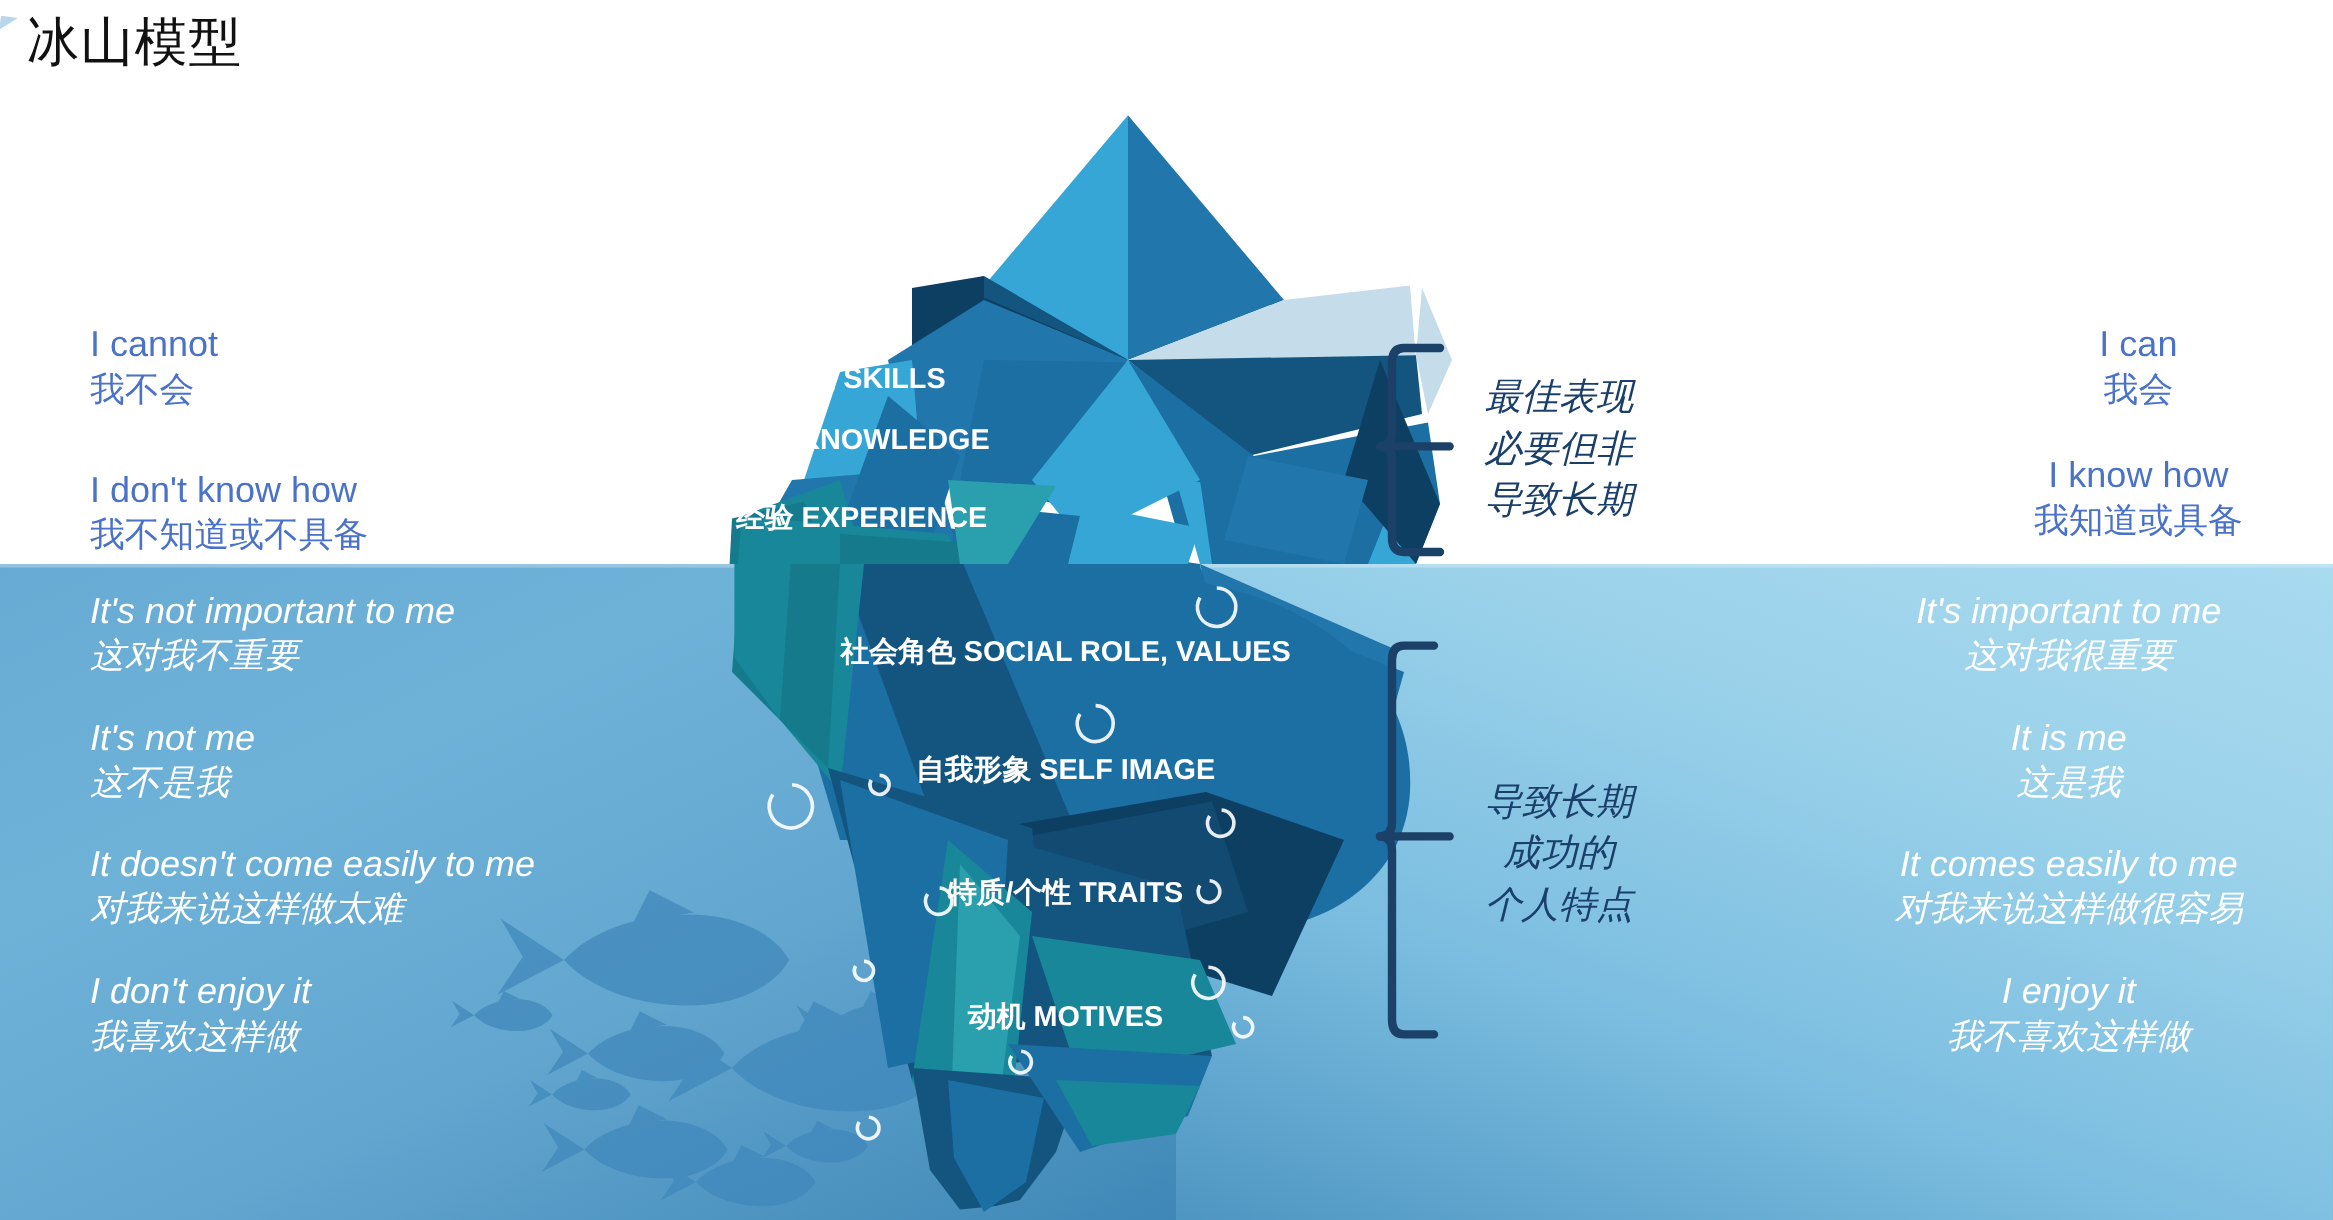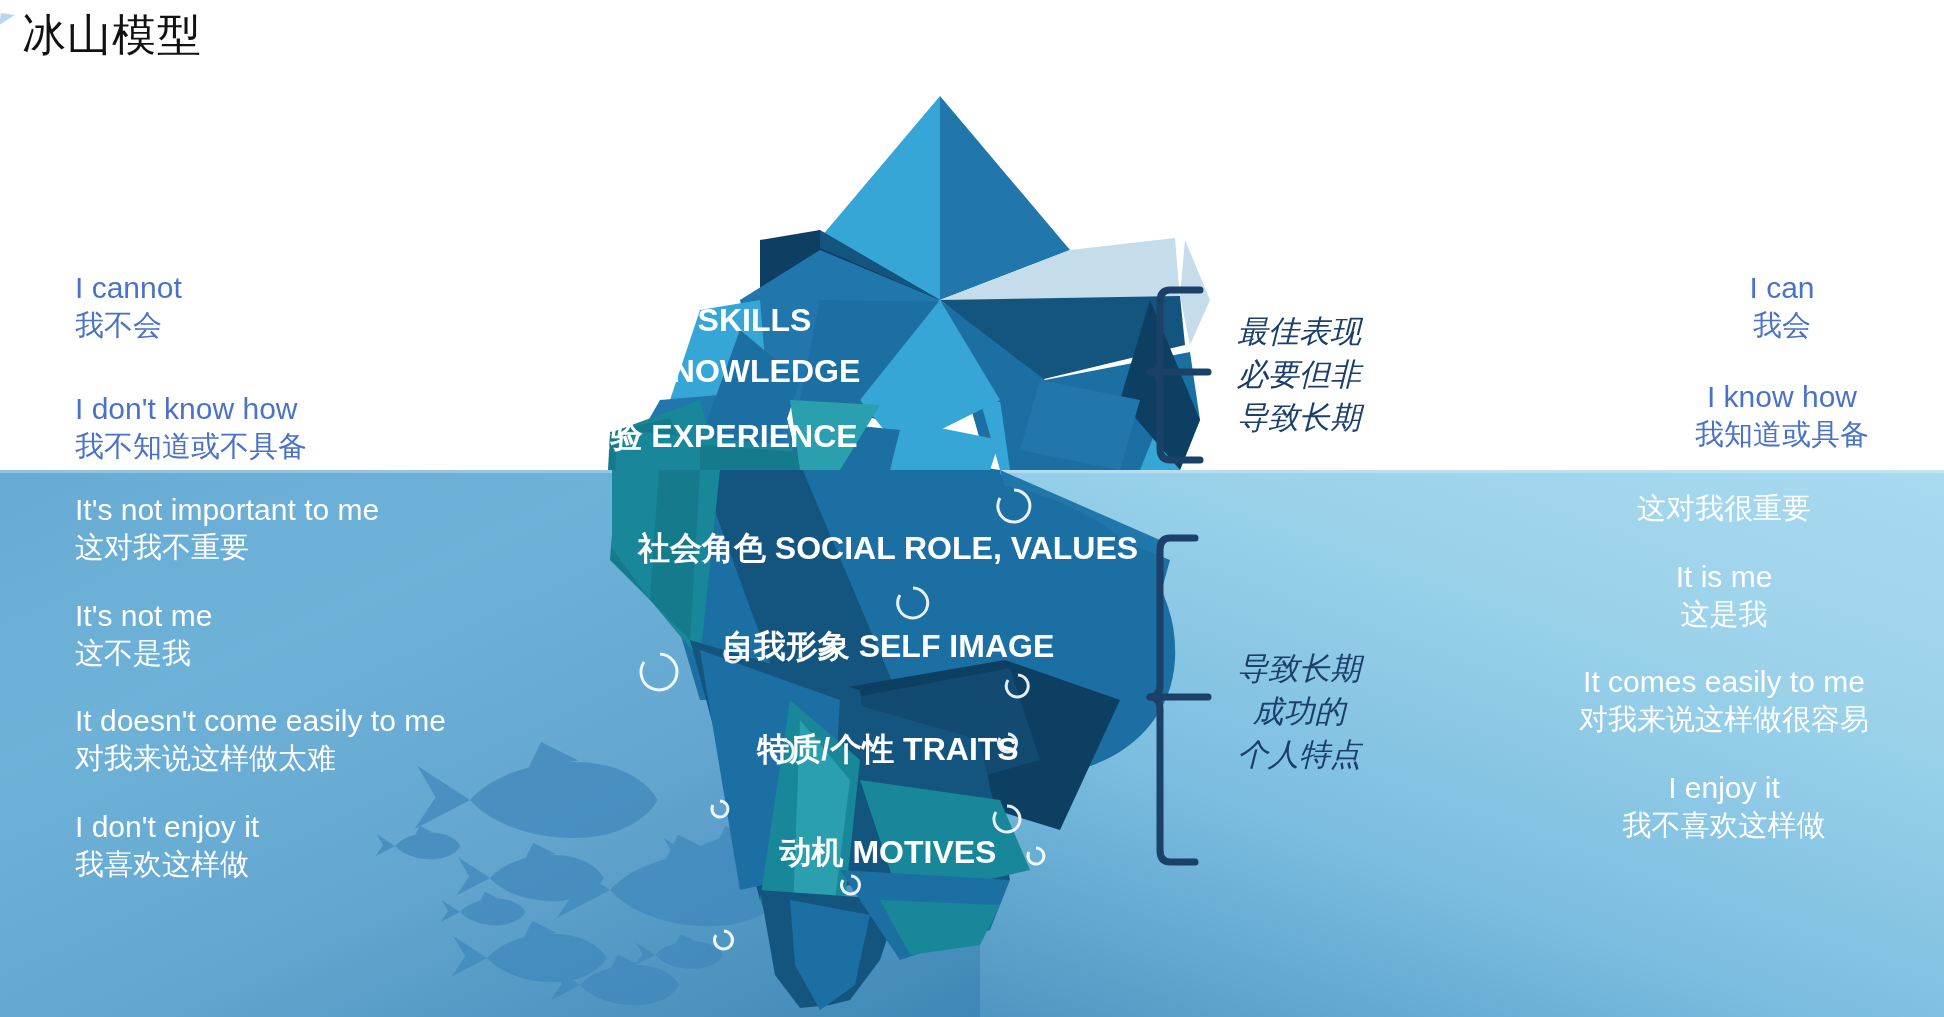--- a/index.html
+++ b/index.html
@@ -48,31 +48,31 @@
   
   .side{position:absolute;}
   .side .grp{margin-bottom:0;}
   .side .en{display:block;white-space:nowrap;}
   .side .zh{display:block;white-space:nowrap;}
 
   .left{left:75px;text-align:left;}
   .right{right:75px;text-align:center;}
 
   .above .en,.above .zh{color:#4a72c8;}
-  .below .en,.below .zh{color:#ffffff;}
+  .below .en,.below .zh{color:#ffffff;font-style:italic;}
 
   .en{font-size:30px;line-height:1.30;}
   .zh{font-size:29px;line-height:1.30;}
 
   
   .ib-label{
     position:absolute;
     color:#ffffff;font-weight:bold;
     white-space:nowrap;
-    font-size:32px;
+    font-size:24px;
     text-align:right;
     transform:translateX(-50%);
   }
 
   
   .brk-text{
     position:absolute;
     color:#1b3f6b;
     font-family:"DejaVu Serif","Liberation Serif",serif;
     font-size:31px;line-height:1.38;
@@ -274,20 +274,21 @@
       <span class="zh">我会</span>
     </div>
     <div class="grp" style="margin-top:32px;">
       <span class="en">I know how</span>
       <span class="zh">我知道或具备</span>
     </div>
   </div>
 
   <div class="side right below" style="top:490px;">
     <div class="grp">
+      <span class="en">It's important to me</span>
       <span class="zh">这对我很重要</span>
     </div>
     <div class="grp" style="margin-top:29px;">
       <span class="en">It is me</span>
       <span class="zh">这是我</span>
     </div>
     <div class="grp" style="margin-top:29px;">
       <span class="en">It comes easily to me</span>
       <span class="zh">对我来说这样做很容易</span>
     </div>

